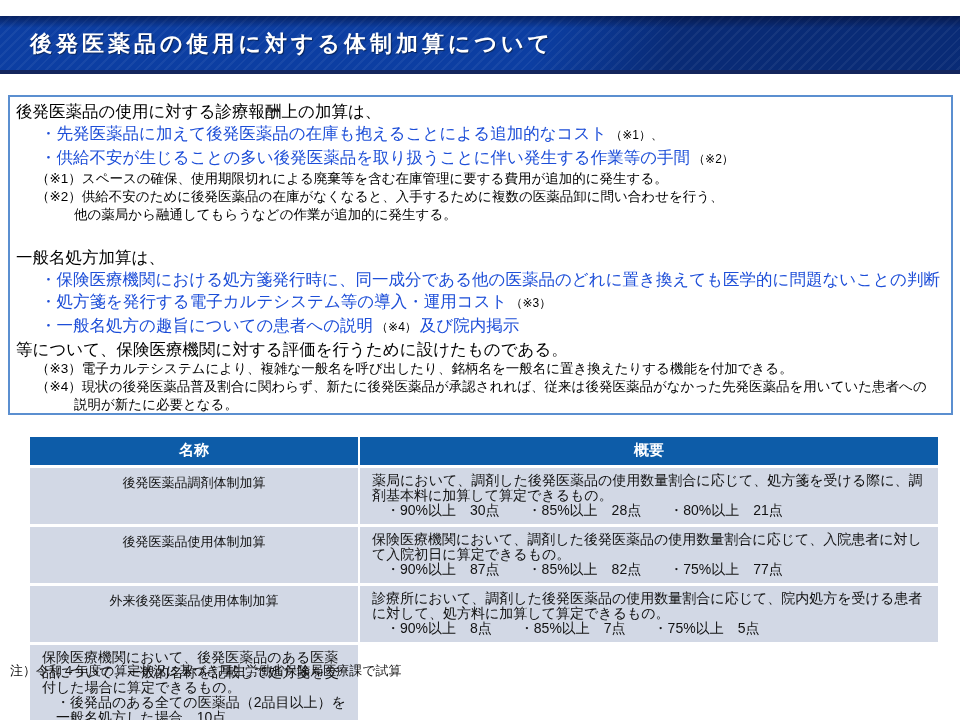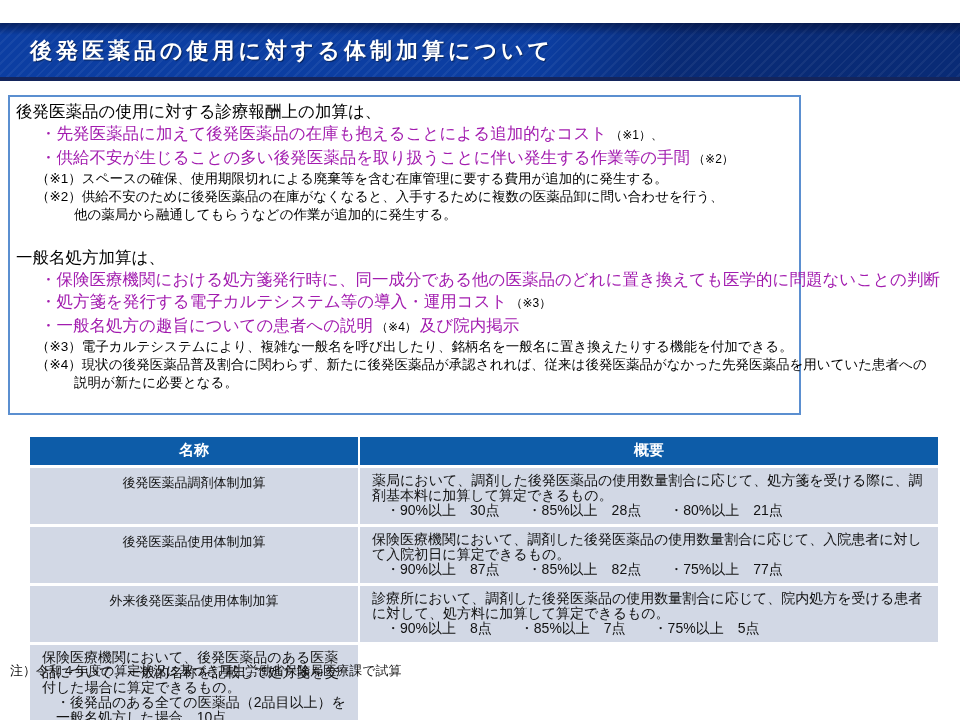--- a/index.html
+++ b/index.html
@@ -5,46 +5,46 @@
   html,body{margin:0;padding:0;}
   body{
     width:960px;height:720px;background:#ffffff;overflow:hidden;
     font-family:"Liberation Sans","DejaVu Sans",sans-serif;
     color:#000;
   }
   .page{position:relative;width:960px;height:720px;background:#fff;}
 
   
   .header-bar{
-    position:absolute;left:0;top:23px;width:960px;height:58px;
+    position:absolute;left:0;top:16px;width:960px;height:58px;
     background:
       repeating-linear-gradient(135deg, rgba(255,255,255,0.05) 0 2px, rgba(255,255,255,0) 2px 7px),
       linear-gradient(110deg,#0c3ea2 0%,#0c3ea2 56%,#092b76 70%,#092b76 100%);
     border-bottom:4px solid #14255c;
     box-sizing:border-box;
   }
   .header-bar::before{
     content:"";position:absolute;left:0;top:0;width:100%;height:12px;
     background:linear-gradient(180deg,rgba(5,12,45,0.55),rgba(5,12,45,0));
   }
   .title{
     position:absolute;left:30px;top:50%;transform:translateY(-46%);
     color:#ffffff;font-size:22px;font-weight:bold;letter-spacing:4px;
     text-shadow:1px 1px 1px rgba(0,0,0,0.45);white-space:nowrap;
   }
 
   
   .text-box{
-    position:absolute;left:8px;top:95px;width:793px;height:320px;
+    position:absolute;left:8px;top:95px;width:945px;height:320px;
     box-sizing:border-box;border:2.5px solid #5b8fd0;background:#fff;
     padding:3px 6px 12px 6px;
   }
   .line{margin:0;font-size:16.5px;line-height:22px;white-space:nowrap;}
   .bullet{padding-left:24px;}
-  .red{color:#a21caf;}
+  .red{color:#1d4ed8;}
   .inote{font-size:12px;color:#000;margin:0 3px;}
   .note{margin:0;font-size:13.5px;line-height:18px;padding-left:20px;white-space:nowrap;}
   .note-cont{padding-left:58px;}
   .sect-gap{margin-top:22px;}
 
   
   .tbl{position:absolute;left:30px;top:437px;width:908px;}
   .tbl-row{display:grid;grid-template-columns:328px 1fr;column-gap:2px;background:#fff;margin-bottom:3px;}
   .th{background:#0d5ca8;color:#fff;font-weight:bold;font-size:15px;
       text-align:center;padding:4px 0 5px 0;}
@@ -72,20 +72,21 @@
     <p class="line bullet"><span class="red">・先発医薬品に加えて後発医薬品の在庫も抱えることによる追加的なコスト</span><span class="inote">（※1）、</span></p>
     <p class="line bullet"><span class="red">・供給不安が生じることの多い後発医薬品を取り扱うことに伴い発生する作業等の手間</span><span class="inote">（※2）</span></p>
     <p class="note">（※1）スペースの確保、使用期限切れによる廃棄等を含む在庫管理に要する費用が追加的に発生する。</p>
     <p class="note">（※2）供給不安のために後発医薬品の在庫がなくなると、入手するために複数の医薬品卸に問い合わせを行う、</p>
     <p class="note note-cont">他の薬局から融通してもらうなどの作業が追加的に発生する。</p>
 
     <p class="line sect-gap">一般名処方加算は、</p>
     <p class="line bullet"><span class="red">・保険医療機関における処方箋発行時に、同一成分である他の医薬品のどれに置き換えても医学的に問題ないことの判断</span></p>
     <p class="line bullet"><span class="red">・処方箋を発行する電子カルテシステム等の導入・運用コスト</span><span class="inote">（※3）</span></p>
     <p class="line bullet"><span class="red">・一般名処方の趣旨についての患者への説明</span><span class="inote">（※4）</span><span class="red">及び院内掲示</span></p>
+    <p class="line">等について、保険医療機関に対する評価を行うために設けたものである。</p>
     <p class="note">（※3）電子カルテシステムにより、複雑な一般名を呼び出したり、銘柄名を一般名に置き換えたりする機能を付加できる。</p>
     <p class="note">（※4）現状の後発医薬品普及割合に関わらず、新たに後発医薬品が承認されれば、従来は後発医薬品がなかった先発医薬品を用いていた患者への</p>
     <p class="note note-cont">説明が新たに必要となる。</p>
   </div>
 
   <div class="tbl">
     <div class="tbl-row">
       <div class="th">名称</div>
       <div class="th">概要</div>
     </div>

